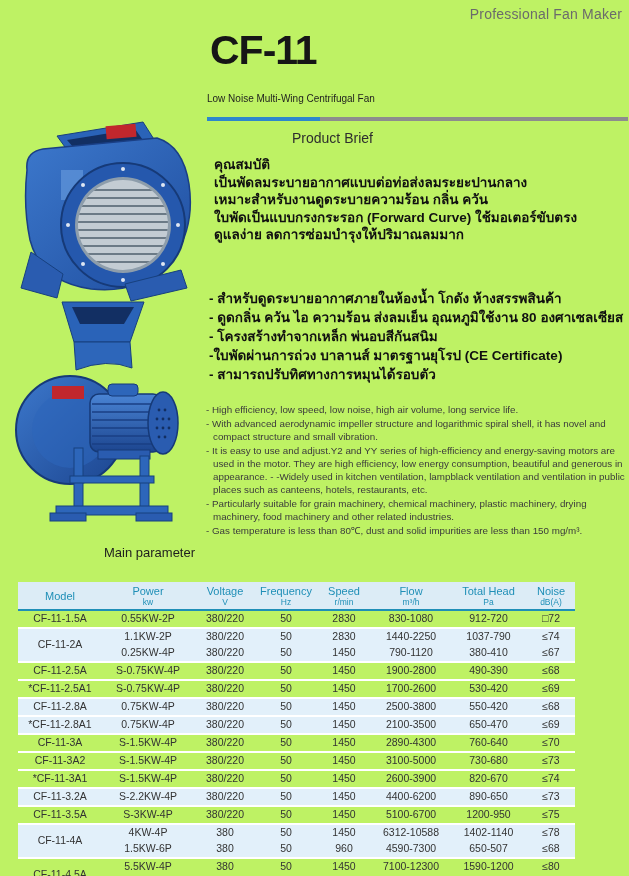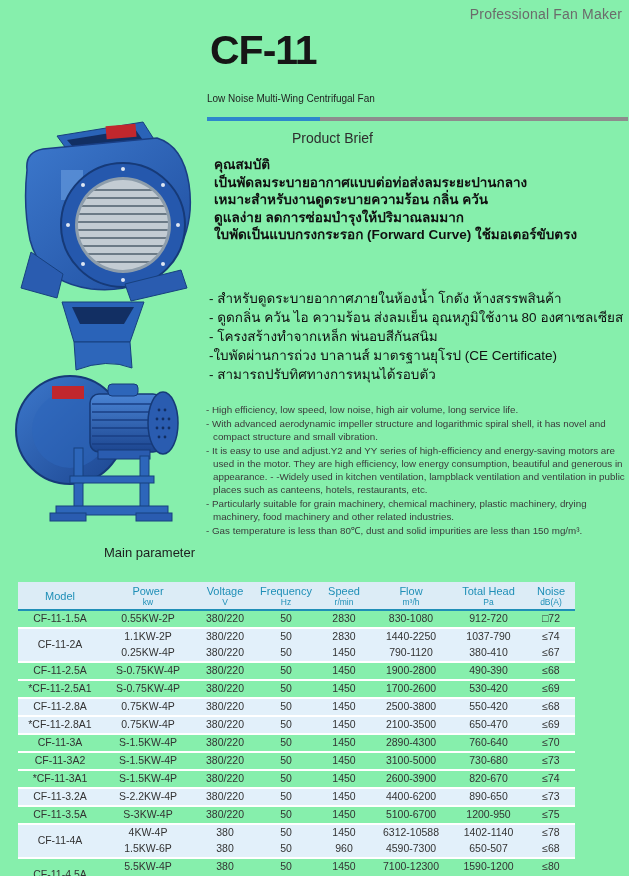--- a/index.html
+++ b/index.html
@@ -2,32 +2,32 @@
 <html><head>
 <meta charset="utf-8">
 <style>
   :root{
     --accent-blue:#2d87cc; --divider-gray:#8d8d8d;
     --teal:#1f8fb7; --thead-bg:#dcecf6; --shade:#e2f0fa;
     --ink:#1c1c1c; --body-gray:#3b3b3b;
   }
   *{margin:0;padding:0;box-sizing:border-box;}
   html,body{background:#fff;}
-  .page{position:relative;width:629px;height:876px;background:#86efac;overflow:hidden;
+  .page{position:relative;width:629px;height:876px;background:#bef264;overflow:hidden;
         font-family:"Liberation Sans",sans-serif;color:var(--ink);}
   .brand{position:absolute;top:6px;right:7px;font-size:14px;color:#6b6b6b;letter-spacing:.2px;}
   .title{position:absolute;top:27px;left:210px;font-size:41px;font-weight:bold;
          letter-spacing:-1px;color:#161616;}
   .subtitle{position:absolute;top:93px;left:207px;font-size:10px;color:#1e1e1e;}
   .divider{position:absolute;top:117px;left:207px;width:421px;height:4px;background:var(--divider-gray);}
   .divider .blue-seg{position:absolute;left:0;top:0;width:113px;height:4px;background:var(--accent-blue);}
   .product-brief{position:absolute;top:130px;left:292px;font-size:14px;color:#2e2e2e;}
   .thai-brief{position:absolute;top:156px;left:214px;width:410px;font-size:13.5px;font-weight:bold;
               color:#101010;line-height:17.6px;}
-  .thai-bullets{position:absolute;top:289px;left:209px;width:418px;font-size:13.5px;font-weight:normal;
+  .thai-bullets{position:absolute;top:289px;left:209px;width:418px;font-size:13.5px;font-weight:bold;
                 color:#101010;line-height:19px;}
   .en-bullets{position:absolute;top:403px;left:206px;width:424px;font-size:9.8px;
               color:var(--body-gray);line-height:13.2px;}
   .en-bullets .item{padding-left:7px;text-indent:-7px;margin-bottom:.5px;}
   .main-param{position:absolute;top:545px;left:104px;font-size:13px;color:#1e1e1e;}
   .photo{position:absolute;}
   .photo-1{top:112px;left:5px;width:192px;height:190px;}
   .photo-2{top:298px;left:12px;width:176px;height:236px;}
   table.params{position:absolute;top:582px;left:18px;width:557px;border-collapse:collapse;
                table-layout:fixed;}
@@ -149,22 +149,22 @@
       <rect x="38" y="215" width="36" height="8" fill="#2a5cb0" stroke="#17407f" stroke-width="1"></rect>
       <rect x="124" y="215" width="36" height="8" fill="#2a5cb0" stroke="#17407f" stroke-width="1"></rect>
     </svg>
   </div>
 
   <div class="thai-brief">
     <div>คุณสมบัติ</div>
     <div>
         <div>เป็นพัดลมระบายอากาศแบบต่อท่อส่งลมระยะปานกลาง</div>
         <div>เหมาะสำหรับงานดูดระบายความร้อน กลิ่น ควัน</div>
+        <div>ใบพัดเป็นแบบกรงกระรอก (Forward Curve) ใช้มอเตอร์ขับตรง</div>
         <div>ดูแลง่าย ลดการซ่อมบำรุงให้ปริมาณลมมาก</div>
-        <div>ใบพัดเป็นแบบกรงกระรอก (Forward Curve) ใช้มอเตอร์ขับตรง</div>
       </div>
   </div>
 
   <div class="thai-bullets">
       <div>- สำหรับดูดระบายอากาศภายในห้องน้ำ โกดัง ห้างสรรพสินค้า</div>
       <div>- ดูดกลิ่น ควัน ไอ ความร้อน ส่งลมเย็น อุณหภูมิใช้งาน 80 องศาเซลเซียส</div>
       <div>- โครงสร้างทำจากเหล็ก พ่นอบสีกันสนิม</div>
       <div>-ใบพัดผ่านการถ่วง บาลานส์ มาตรฐานยุโรป (CE Certificate)</div>
       <div>- สามารถปรับทิศทางการหมุนได้รอบตัว</div>
     </div>

